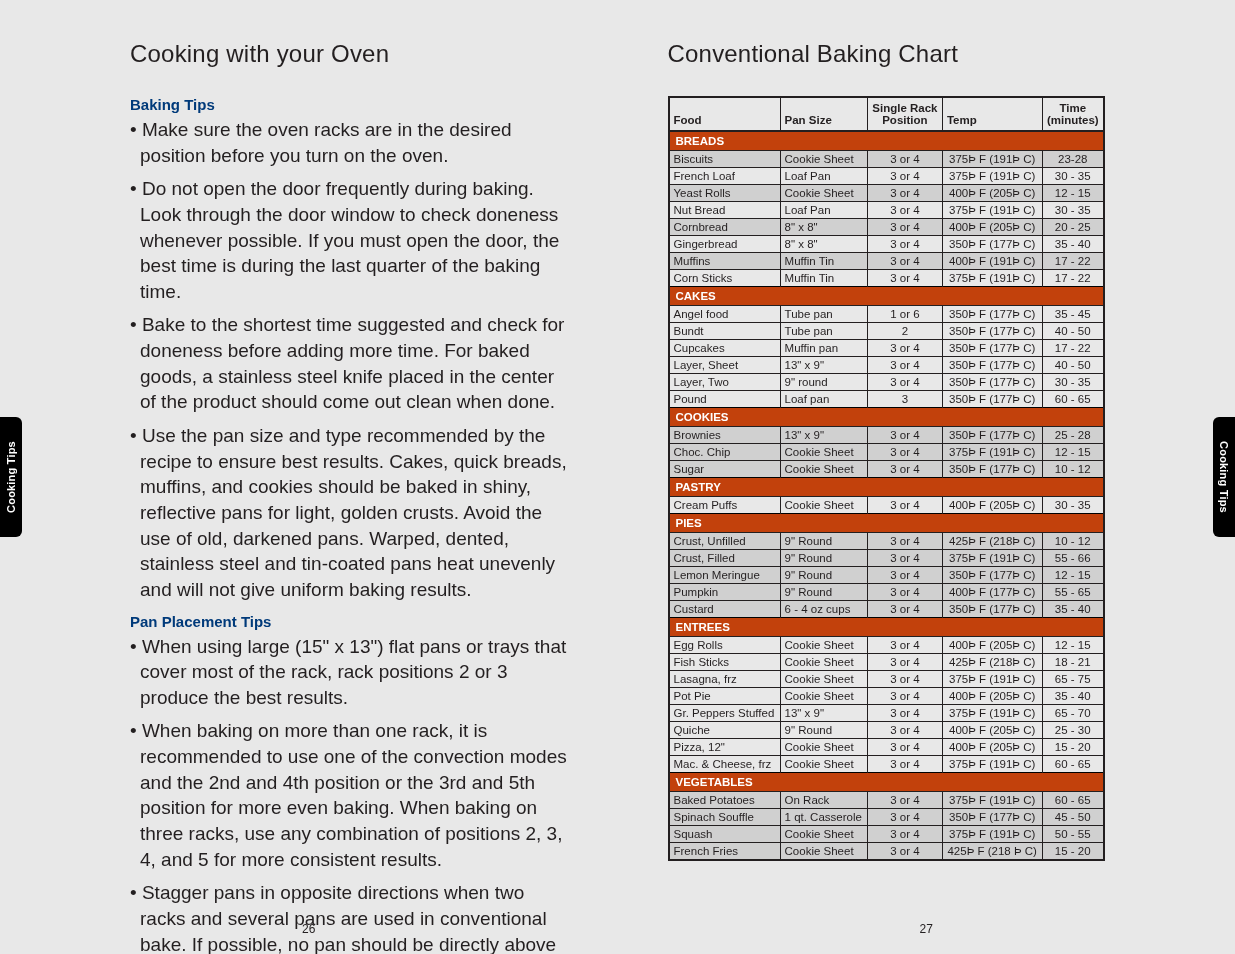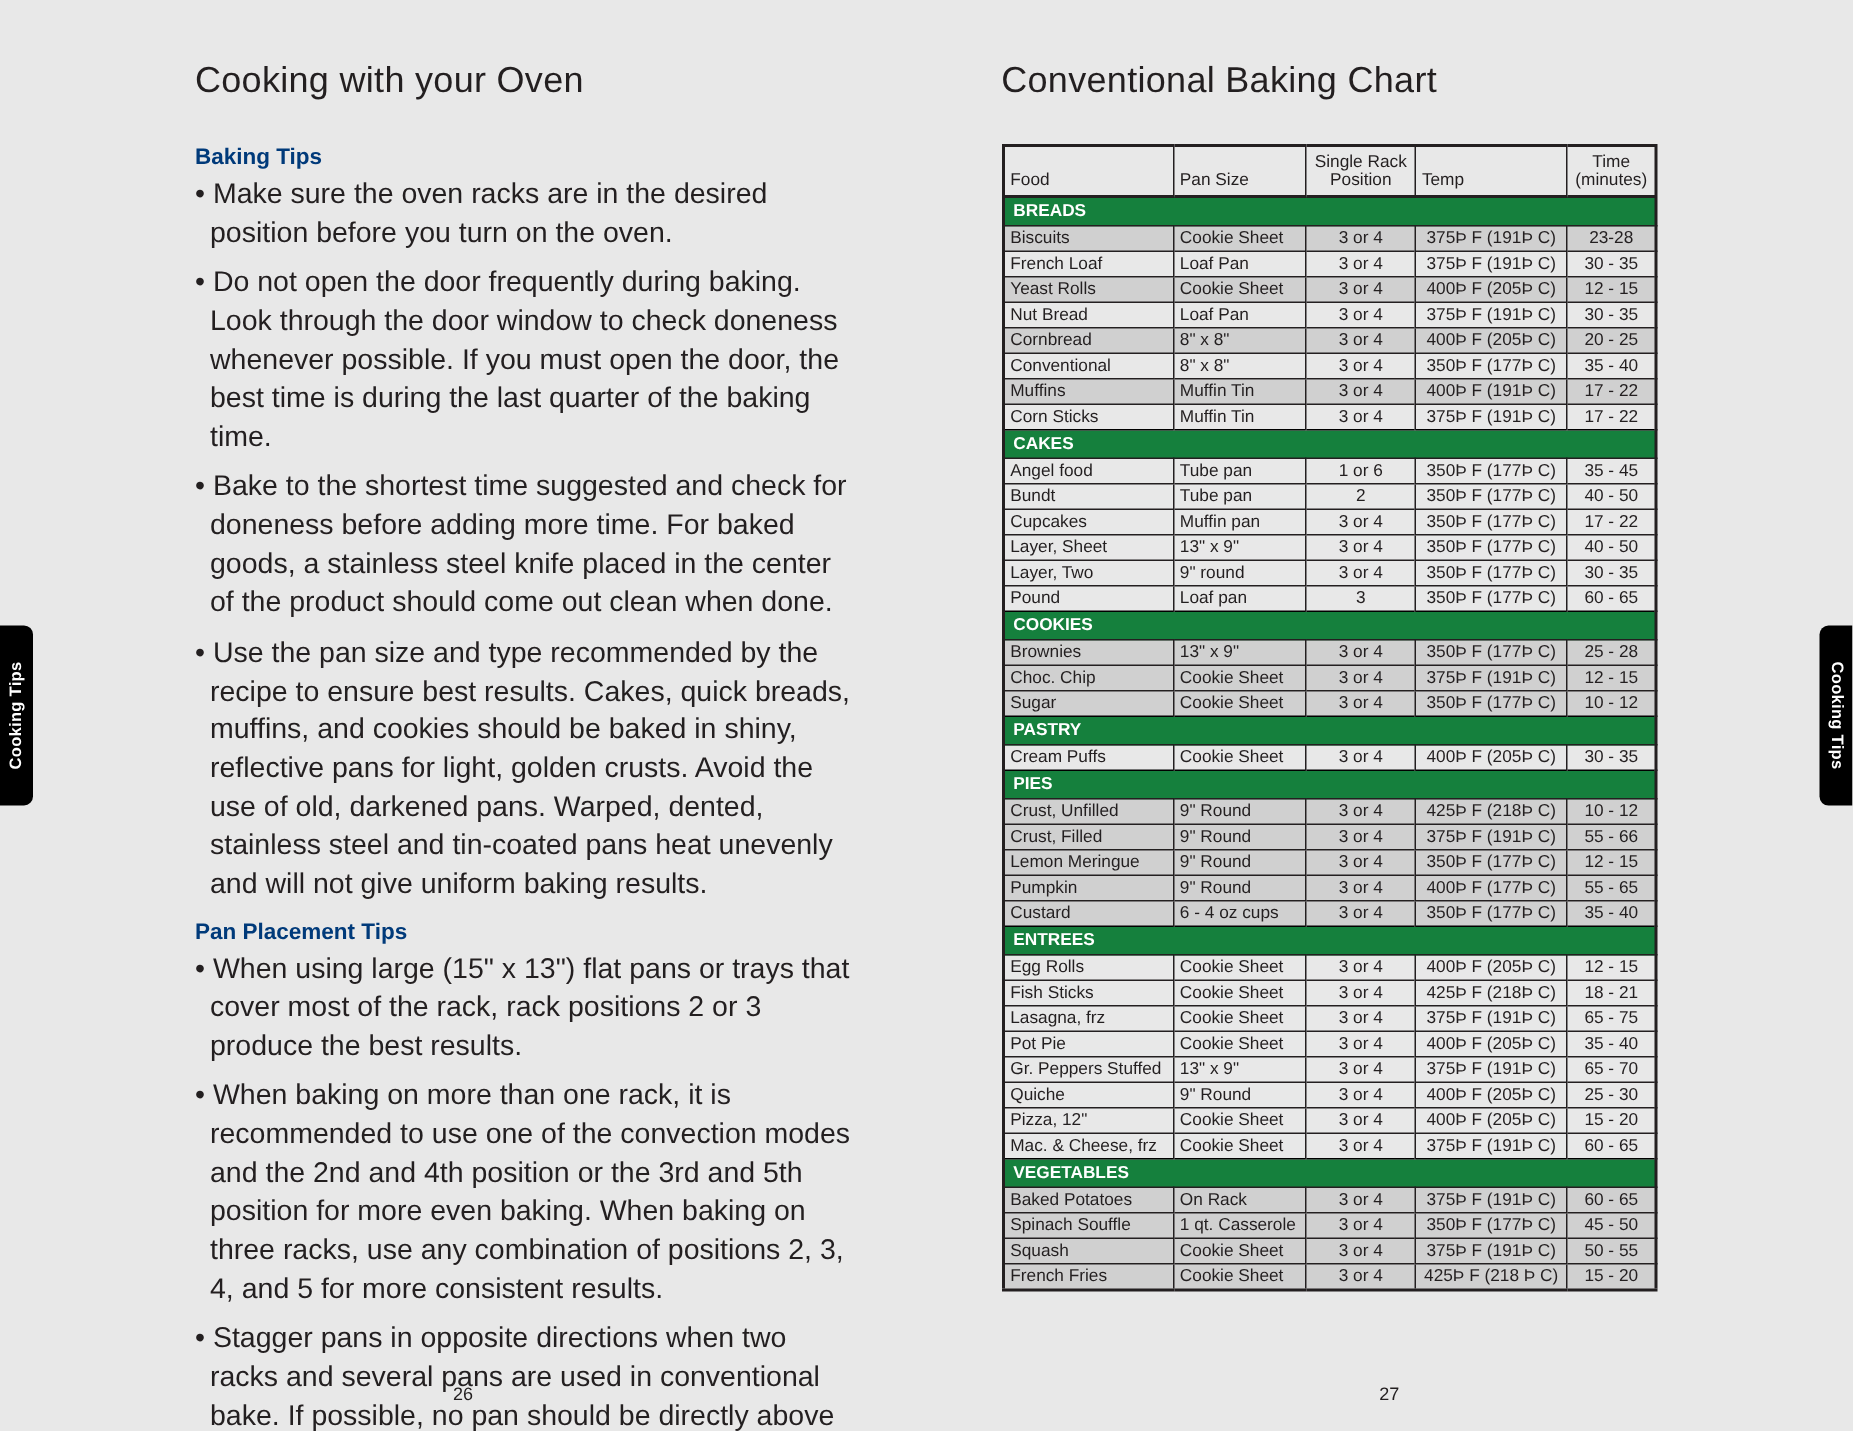--- a/index.html
+++ b/index.html
@@ -55,33 +55,33 @@
   .tab-left  { left: 0;  transform: translateY(-50%) rotate(180deg); border-radius: 6px 0 0 6px; }
   .tab-right { right: 0; border-radius: 6px 0 0 6px; }
   .illus-row { display:flex; margin-top:6px; }
   .illus { width:50%; text-align:center; }
   .illus-title { font-size:13px; font-weight:700; margin-bottom:10px; }
   .pagenum { position:absolute; bottom:18px; left:0; right:0; text-align:center; font-size:12px; }
 
   
   table.chart { width:100%; border-collapse: collapse; font-size:11.5px; }
   table.chart th {
-    font-weight:400; text-align:left; padding:4px 4px;
+    font-weight:700; text-align:left; padding:4px 4px;
     border-left:1px solid #231f20; border-right:1px solid #231f20;
     border-top:2px solid #231f20; border-bottom:2px solid #231f20;
     background:#e8e8e8; vertical-align:bottom;
   }
   table.chart th:nth-child(3), table.chart th:nth-child(5) { text-align:center; line-height:1.05; }
   table.chart td {
     padding:2px 4px;
     border-left:1px solid #231f20; border-right:1px solid #231f20;
     border-top:1px solid #231f20;
   }
   table.chart tr.section td {
-    background:#15803d; color:#fff; font-weight:700; font-size:11.5px;
+    background:#c2410c; color:#fff; font-weight:700; font-size:11.5px;
     border-color:#000; padding:3px 6px;
   }
   table.chart tr:last-child td { border-bottom:2px solid #231f20; }
   table.chart td.c3, table.chart td.c4, table.chart td.c5 { text-align:center; }
   table.chart tr.alt td { background:#d0d0d0; }
   table.chart { border:2px solid #231f20; }
 
   
   svg.rack { width:160px; height:120px; }
   svg.rack * { stroke:#231f20; fill:none; stroke-width:1; }
@@ -197,21 +197,21 @@
             <td class="c5">30 - 35</td>
           </tr>
           <tr class="alt">
             <td class="c1">Cornbread</td>
             <td class="c2">8" x 8"</td>
             <td class="c3">3 or 4</td>
             <td class="c4">400Þ F (205Þ C)</td>
             <td class="c5">20 - 25</td>
           </tr>
           <tr>
-            <td class="c1">Conventional</td>
+            <td class="c1">Gingerbread</td>
             <td class="c2">8" x 8"</td>
             <td class="c3">3 or 4</td>
             <td class="c4">350Þ F (177Þ C)</td>
             <td class="c5">35 - 40</td>
           </tr>
           <tr class="alt">
             <td class="c1">Muffins</td>
             <td class="c2">Muffin Tin</td>
             <td class="c3">3 or 4</td>
             <td class="c4">400Þ F (191Þ C)</td>

